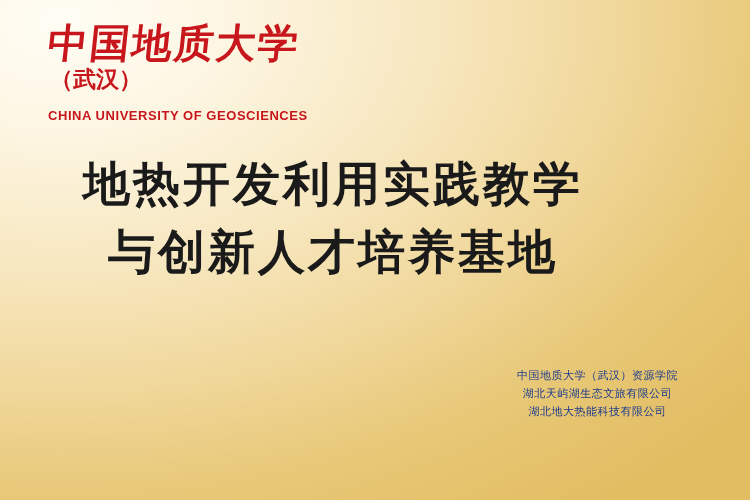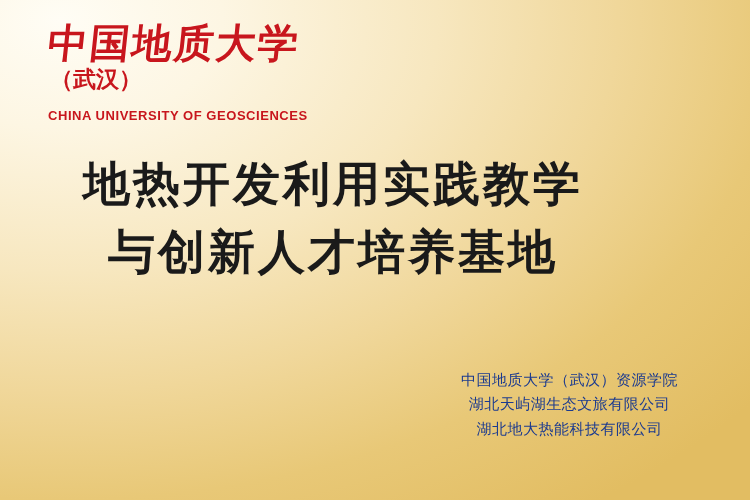--- a/index.html
+++ b/index.html
@@ -74,22 +74,22 @@
     white-space: nowrap;
   }
   
   #affil-block {
     position: absolute;
     right: 72px;
     top: 368px;
     text-align: center;
   }
   .affil-line {
-    font-family: Liberation Sans, sans-serif;
-    font-size: 15px;
+    font-family: Liberation Mono, monospace;
+    font-size: 11px;
     font-weight: 400;
     color: #1b3a8f;
     letter-spacing: 0.5px;
     line-height: 1.62;
     white-space: nowrap;
   }
 </style>
 </head>
 <body>
 

